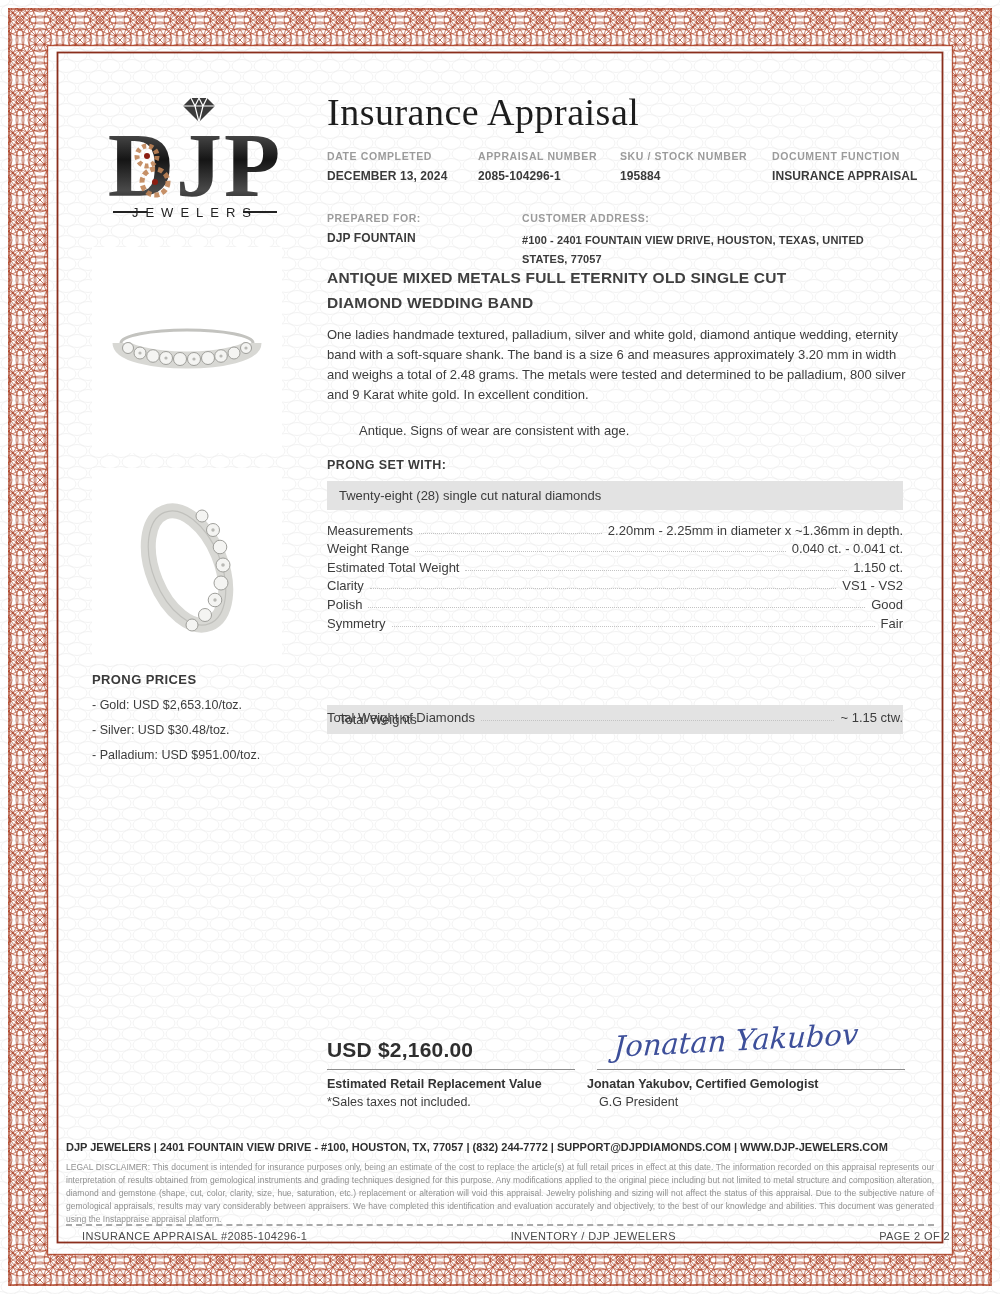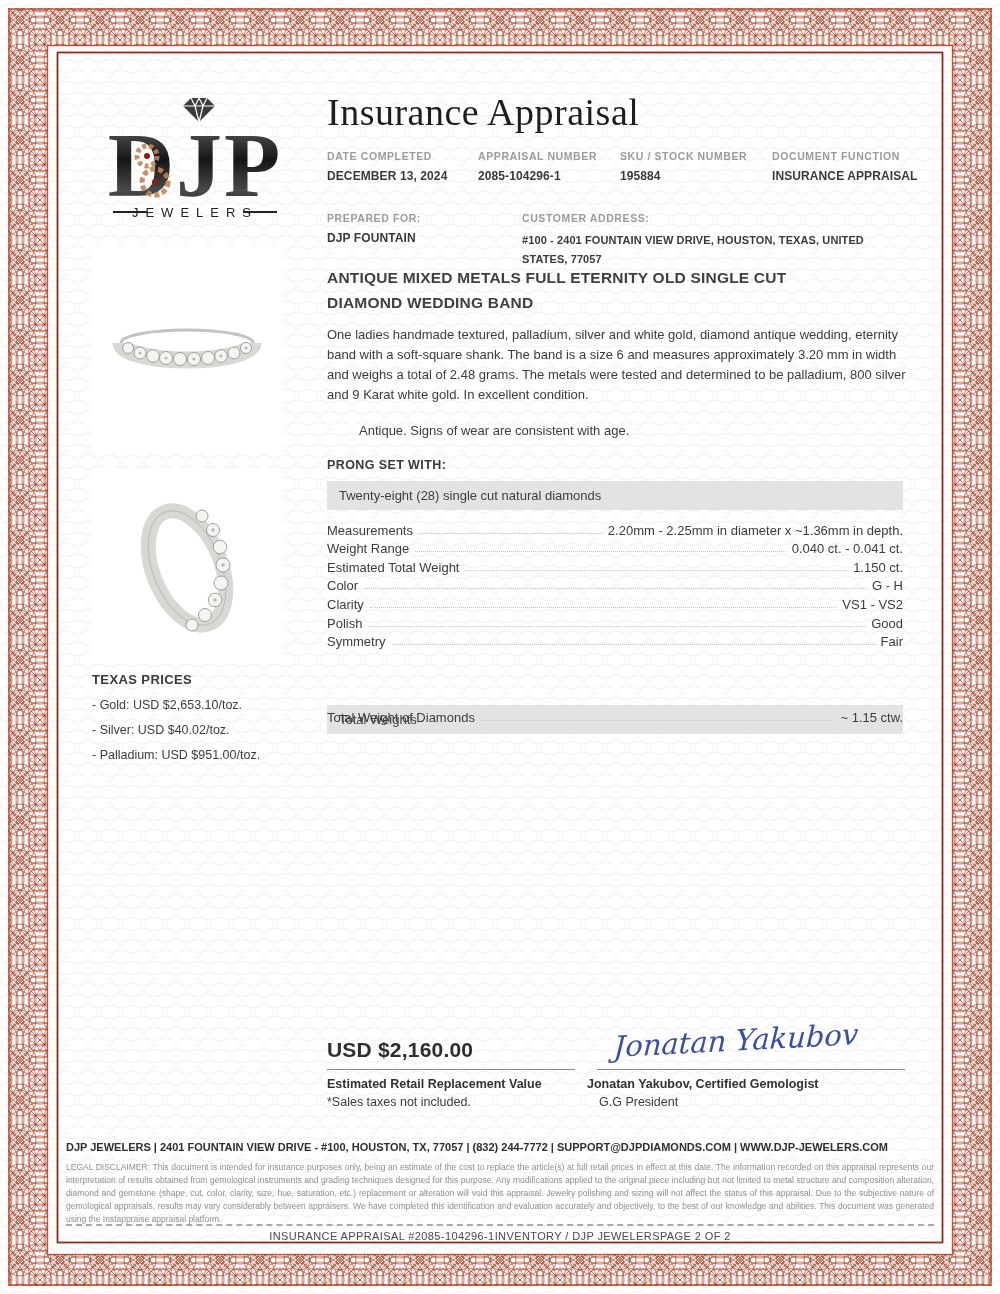--- a/index.html
+++ b/index.html
@@ -44,21 +44,21 @@
   .sig-script{
     font-family:"DejaVu Serif","Liberation Serif",serif;font-style:italic;
     font-size:29px;color:#3d4f9a;transform:rotate(-3deg) skewX(-6deg);
     transform-origin:left bottom;white-space:nowrap;
   }
 
   
   .contact-line{font-size:11px;font-weight:bold;color:#2f2f2f;letter-spacing:0px;white-space:nowrap;}
   .disclaimer{font-size:8.5px;line-height:13px;color:#8f8f8f;width:868px;text-align:justify;}
   .dashline{border-top:2px dashed #a9a9a9;}
-  .bottom-bar{display:flex;justify-content:center;font-size:11px;color:#4a4a4a;letter-spacing:.4px;}
+  .bottom-bar{display:flex;justify-content:space-between;font-size:11px;color:#4a4a4a;letter-spacing:.4px;margin-left:16px;}
 
   
   .logo-wrap{width:200px;height:132px;}
 </style>
 </head>
 <body>
 
 <div class="page">
 
   <svg class="bglayer" width="1000" height="1294" viewBox="0 0 1000 1294" aria-hidden="true">
@@ -255,45 +255,40 @@
       <span class="spec-label">Weight Range</span>
       <span class="leader"></span>
       <span class="spec-value">0.040 ct. - 0.041 ct.</span>
     </div>
     <div class="spec-row">
       <span class="spec-label">Estimated Total Weight</span>
       <span class="leader"></span>
       <span class="spec-value">1.150 ct.</span>
     </div>
     <div class="spec-row">
-      <span class="spec-label">Color</span>
-      <span class="leader"></span>
-      <span class="spec-value">G - H</span>
-    </div>
-    <div class="spec-row">
       <span class="spec-label">Clarity</span>
       <span class="leader"></span>
       <span class="spec-value">VS1 - VS2</span>
     </div>
     <div class="spec-row">
       <span class="spec-label">Polish</span>
       <span class="leader"></span>
       <span class="spec-value">Good</span>
     </div>
     <div class="spec-row">
       <span class="spec-label">Symmetry</span>
       <span class="leader"></span>
       <span class="spec-value">Fair</span>
     </div>
   </div>
 
   <div class="abs" style="left:92px;top:672px;width:210px;">
-    <div class="metal-heading">TEXAS PRICES</div>
+    <div class="metal-heading">PRONG PRICES</div>
     <div class="metal-item">- Gold: USD $2,653.10/toz.</div>
-    <div class="metal-item">- Silver: USD $40.02/toz.</div>
+    <div class="metal-item">- Silver: USD $30.48/toz.</div>
     <div class="metal-item">- Palladium: USD $951.00/toz.</div>
   </div>
 
   <div class="abs gray-bar" style="left:327px;top:705px;">Total Weights</div>
 
   <div class="abs spec-table" style="left:327px;top:706px;">
     <div class="spec-row">
       <span class="spec-label">Total Weight of Diamonds</span>
       <span class="leader"></span>
       <span class="spec-value">~ 1.15 ctw.</span>

